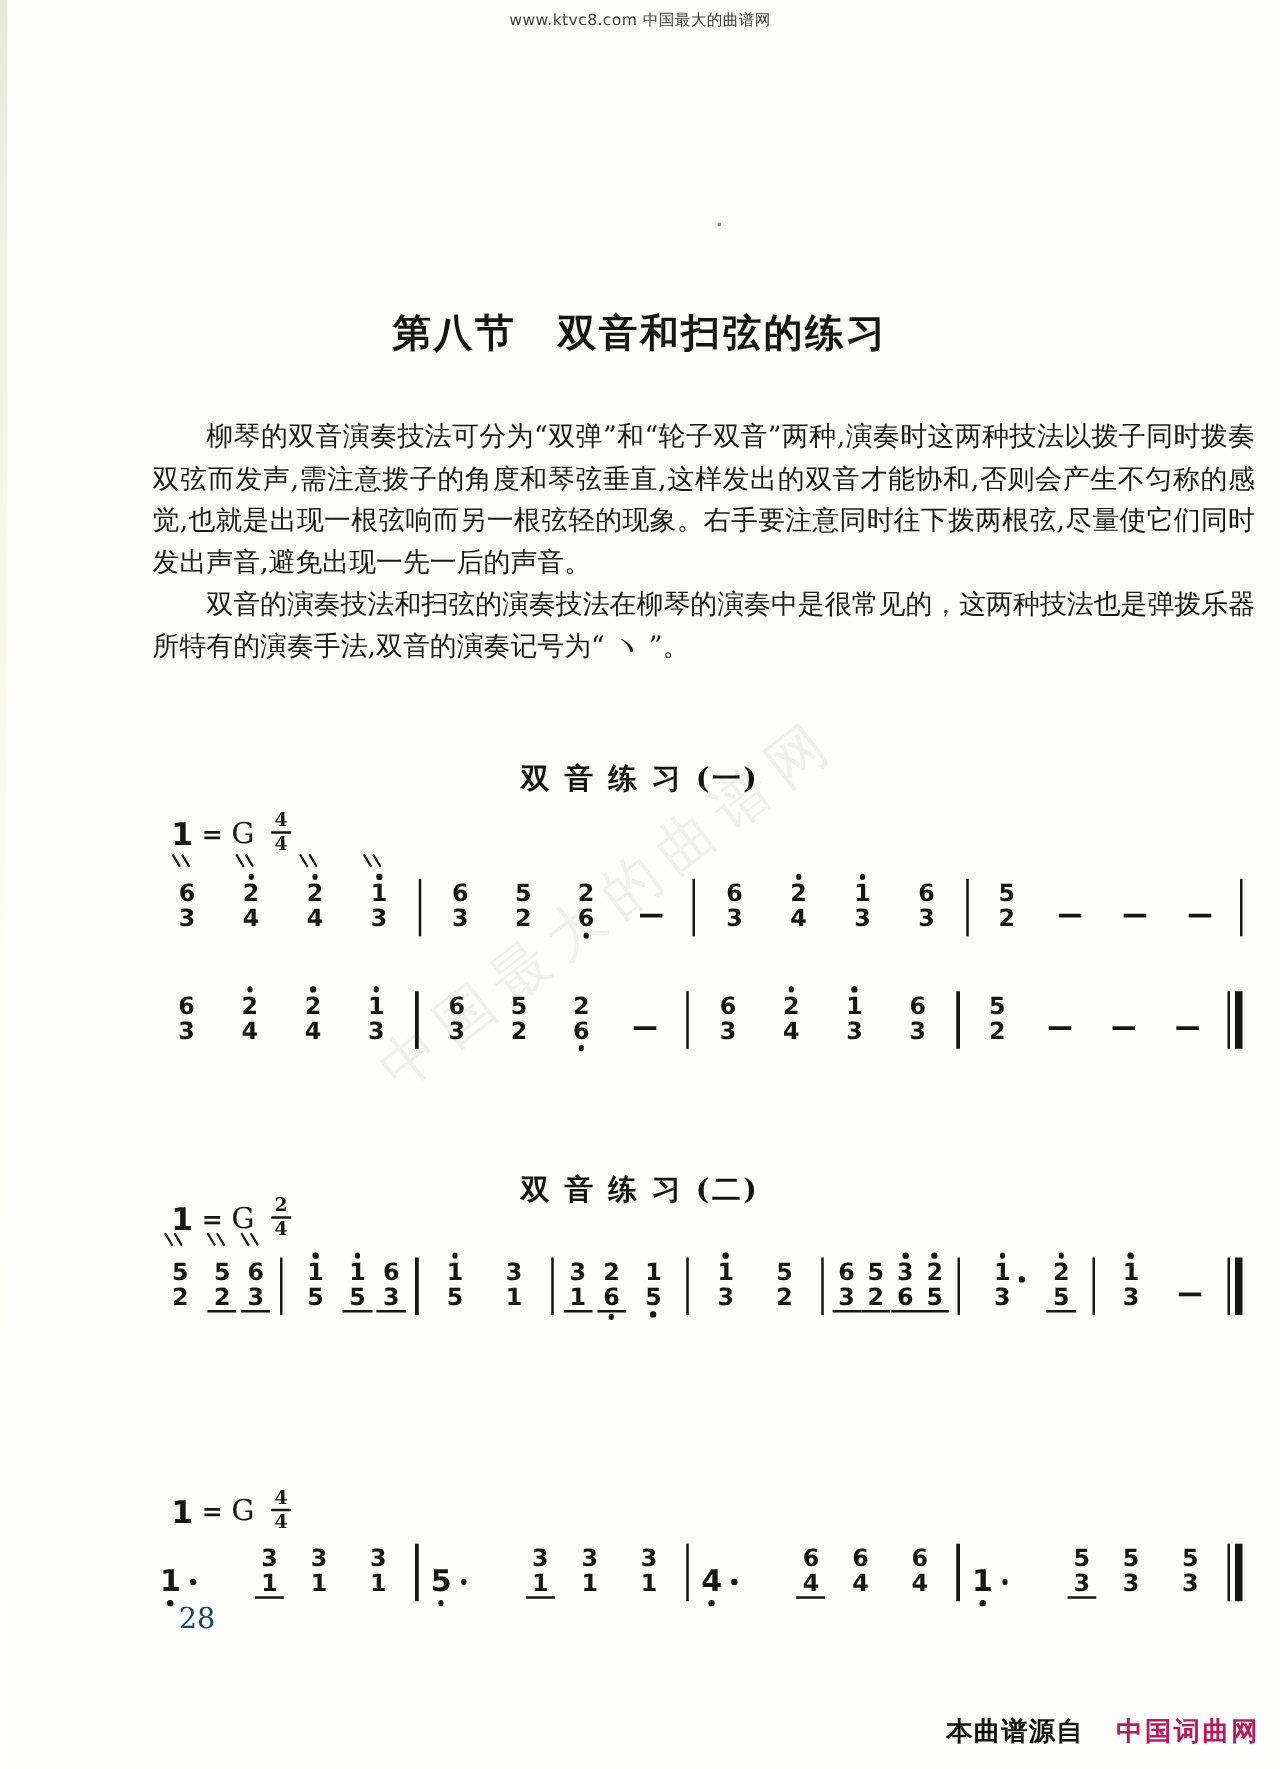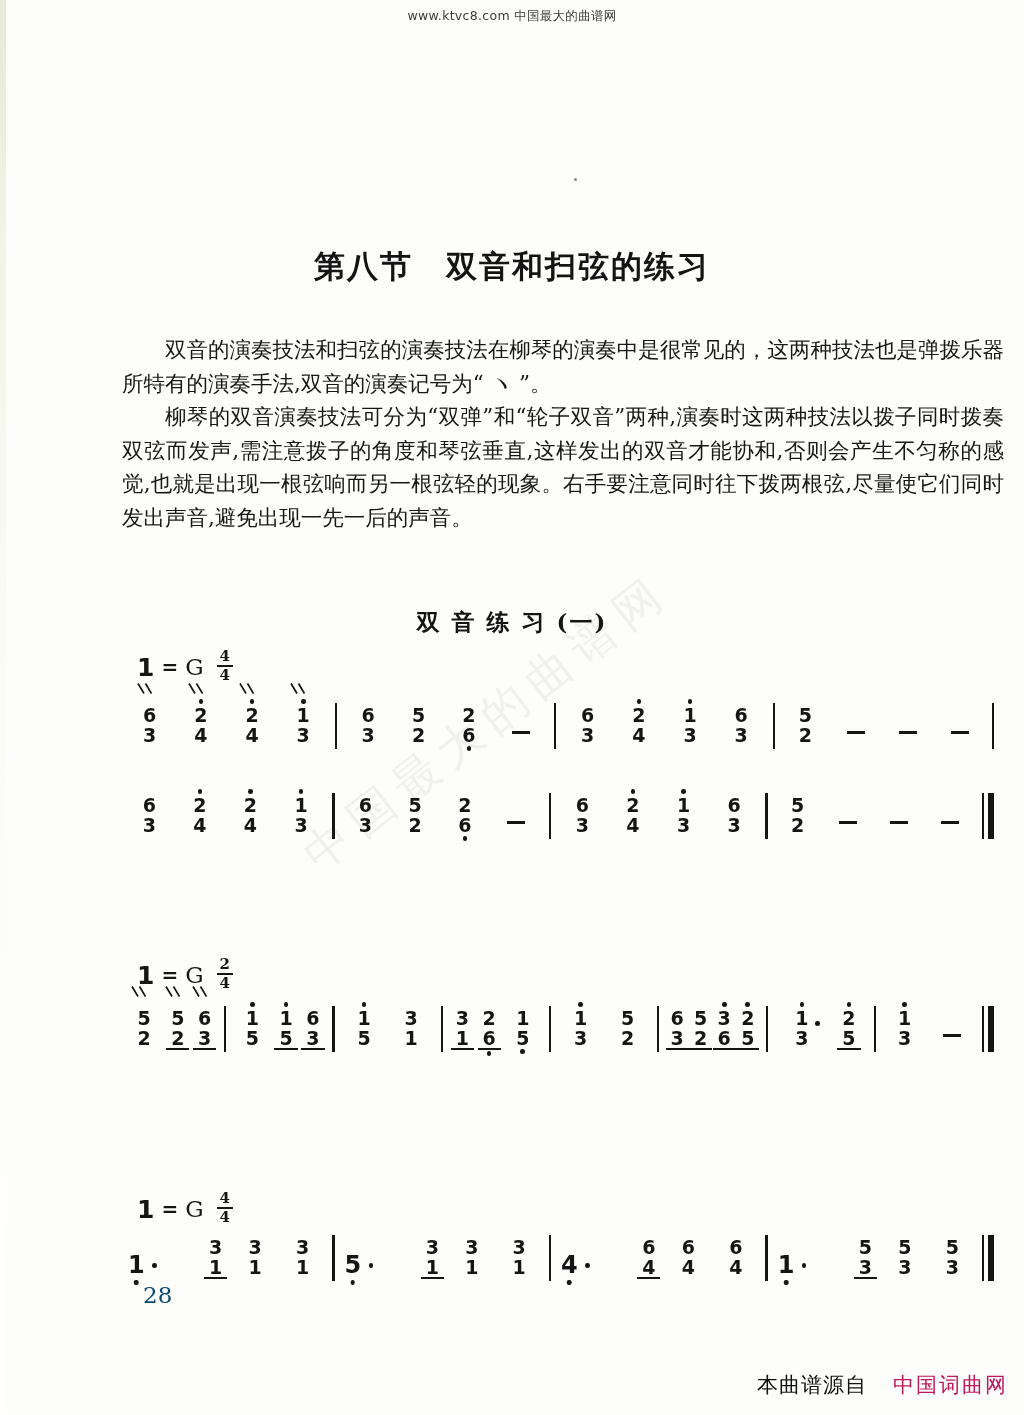--- a/index.html
+++ b/index.html
@@ -46,38 +46,38 @@
   .bar{width:2.2px;height:46px;background:#151515;margin-top:5px;flex:none;}
   .endbar{width:12px;height:46px;margin-top:5px;flex:none;box-sizing:border-box;
           border-left:2.2px solid #151515;border-right:6.5px solid #151515;}
   .mark{position:absolute;top:-15px;left:calc(50% - 14px);line-height:0;}
   .ndwrap{position:relative;margin-top:23px;margin-left:4px;}
   .ndigit{font-family:"DejaVu Sans",sans-serif;font-weight:bold;font-size:24px;line-height:24px;color:#151515;}
   .ndwrap .lowdot{position:absolute;left:50%;transform:translateX(-50%);bottom:-8px;}
   .ndwrap .augdot{position:absolute;right:-12px;top:10px;}
   .pagenum{position:absolute;left:143px;top:1282px;font-size:23px;color:#0c4a6e;}
   .source{position:absolute;right:16px;top:1371px;display:flex;align-items:center;
-          font-family:"DejaVu Sans",sans-serif;font-weight:400;font-size:21px;}
+          font-family:"DejaVu Sans",sans-serif;font-weight:700;font-size:21px;}
   .src-prefix{color:#101010;letter-spacing:1px;}
   .src-brand{color:#be185d;margin-left:26px;letter-spacing:2px;}
 </style>
 </head>
 <body>
 
 <div class="page">
   <div class="edge"></div>
   <div class="topmark">www.ktvc8.com 中国最大的曲谱网</div>
   <div class="speck"></div>
   <div class="diag">中国最大的曲谱网</div>
 
   <h1 class="title">第八节　双音和扫弦的练习</h1>
 
   <div class="paras">
+    <p>柳琴的双音演奏技法可分为“双弹”和“轮子双音”两种,演奏时这两种技法以拨子同时拨奏双弦而发声,需注意拨子的角度和琴弦垂直,这样发出的双音才能协和,否则会产生不匀称的感觉,也就是出现一根弦响而另一根弦轻的现象。右手要注意同时往下拨两根弦,尽量使它们同时发出声音,避免出现一先一后的声音。</p>
     <p>双音的演奏技法和扫弦的演奏技法在柳琴的演奏中是很常见的，这两种技法也是弹拨乐器所特有的演奏手法,双音的演奏记号为“ ヽ ”。</p>
-    <p>柳琴的双音演奏技法可分为“双弹”和“轮子双音”两种,演奏时这两种技法以拨子同时拨奏双弦而发声,需注意拨子的角度和琴弦垂直,这样发出的双音才能协和,否则会产生不匀称的感觉,也就是出现一根弦响而另一根弦轻的现象。右手要注意同时往下拨两根弦,尽量使它们同时发出声音,避免出现一先一后的声音。</p>
   </div>
 
   <h2 class="exh" style="top:607px">双 音 练 习 (一)</h2>
   <div class="keysig" style="top:652px">
     <span class="tonic">1</span>
     <span class="eq">=</span>
     <span class="mode">G</span>
     <span class="frac">
       <span class="tn">4</span>
       <span class="bn">4</span>
@@ -309,20 +309,21 @@
         <div class="cell dashcell">
           <div class="dash"></div>
         </div>
         <div class="cell dashcell">
           <div class="dash"></div>
         </div>
       </div>
       <div class="endbar"></div>
     </div>
 
+  <h2 class="exh" style="top:936px">双 音 练 习 (二)</h2>
   <div class="keysig" style="top:960px">
     <span class="tonic">1</span>
     <span class="eq">=</span>
     <span class="mode">G</span>
     <span class="frac">
       <span class="tn">2</span>
       <span class="bn">4</span>
     </span>
   </div>
   <div class="score-line" style="top:1001px">

